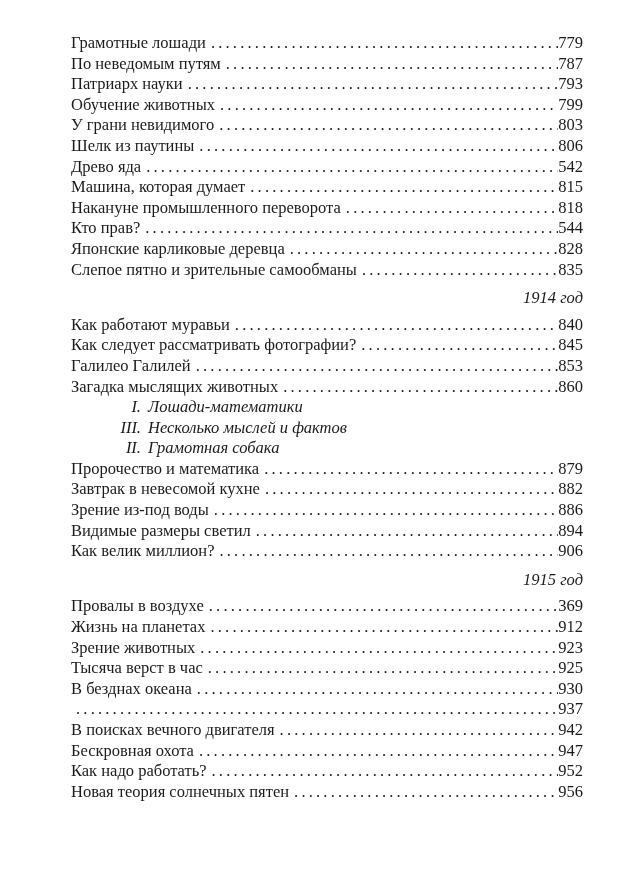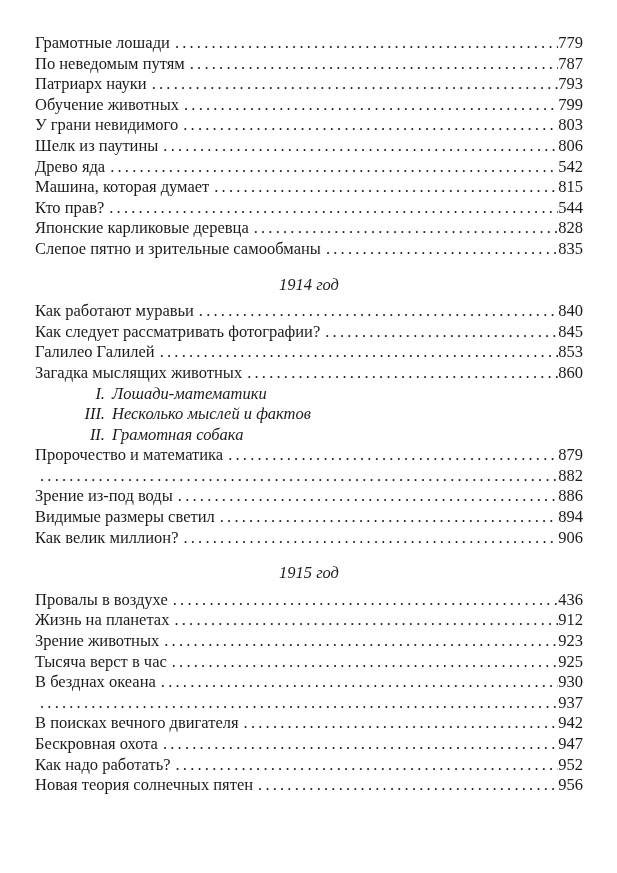--- a/index.html
+++ b/index.html
@@ -15,20 +15,21 @@
     overflow: hidden;
     box-sizing: border-box;
     padding: 33px 34px 0 35px;
   }
   .toc { width: 100%; }
   .row {
     display: flex;
     align-items: baseline;
     line-height: 20.6px;
     white-space: nowrap;
+    margin-left: 36px;
   }
   .row .title { flex: 0 0 auto; }
   .row .dots {
     flex: 1 1 auto;
     overflow: hidden;
     margin-left: 5px;
     min-width: 10px;
   }
   .row .dots::after {
     content: "..................................................................................................................................";
@@ -40,24 +41,24 @@
     font-style: italic;
     padding-left: 43px;
   }
   .row.sub .numeral {
     display: inline-block;
     min-width: 27px;
     text-align: right;
     margin-right: 7px;
   }
   .section-heading {
-    text-align: center;
+    text-align: right;
     font-style: italic;
     line-height: 20.6px;
-    margin-top: 15px;
+    margin-top: 8px;
     margin-bottom: 6px;
   }
 </style>
 </head>
 <body>
 
 <div class="page">
   <div class="toc">
       <div class="row">
         <span class="title">Грамотные лошади</span>
@@ -93,20 +94,25 @@
         <span class="title">Древо яда</span>
         <span class="dots"></span>
         <span class="pagenum">542</span>
       </div>
       <div class="row">
         <span class="title">Машина, которая думает</span>
         <span class="dots"></span>
         <span class="pagenum">815</span>
       </div>
       <div class="row">
+        <span class="title">Накануне промышленного переворота</span>
+        <span class="dots"></span>
+        <span class="pagenum">818</span>
+      </div>
+      <div class="row">
         <span class="title">Кто прав?</span>
         <span class="dots"></span>
         <span class="pagenum">544</span>
       </div>
       <div class="row">
         <span class="title">Японские карликовые деревца</span>
         <span class="dots"></span>
         <span class="pagenum">828</span>
       </div>
       <div class="row">
@@ -146,20 +152,21 @@
       <div class="row sub">
         <span class="numeral">II.</span>
         <span class="title">Грамотная собака</span>
       </div>
       <div class="row">
         <span class="title">Пророчество и математика</span>
         <span class="dots"></span>
         <span class="pagenum">879</span>
       </div>
       <div class="row">
+        <span class="title">Завтрак в невесомой кухне</span>
         <span class="dots"></span>
         <span class="pagenum">882</span>
       </div>
       <div class="row">
         <span class="title">Зрение из-под воды</span>
         <span class="dots"></span>
         <span class="pagenum">886</span>
       </div>
       <div class="row">
         <span class="title">Видимые размеры светил</span>
@@ -168,21 +175,21 @@
       </div>
       <div class="row">
         <span class="title">Как велик миллион?</span>
         <span class="dots"></span>
         <span class="pagenum">906</span>
       </div>
       <div class="section-heading">1915 год</div>
       <div class="row">
         <span class="title">Провалы в воздухе</span>
         <span class="dots"></span>
-        <span class="pagenum">436</span>
+        <span class="pagenum">369</span>
       </div>
       <div class="row">
         <span class="title">Жизнь на планетах</span>
         <span class="dots"></span>
         <span class="pagenum">912</span>
       </div>
       <div class="row">
         <span class="title">Зрение животных</span>
         <span class="dots"></span>
         <span class="pagenum">923</span>

